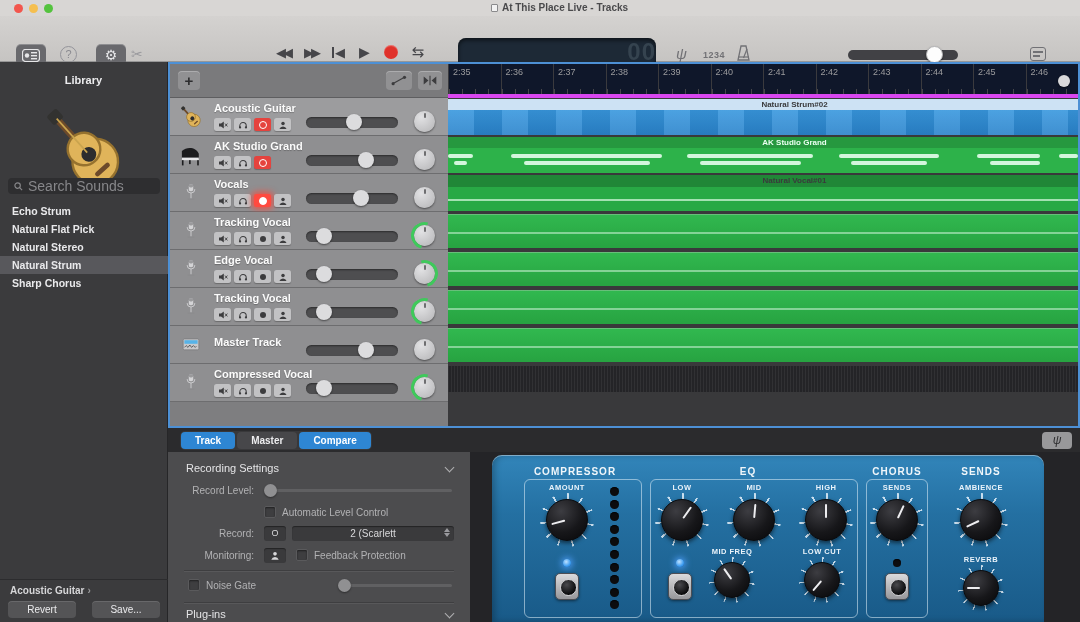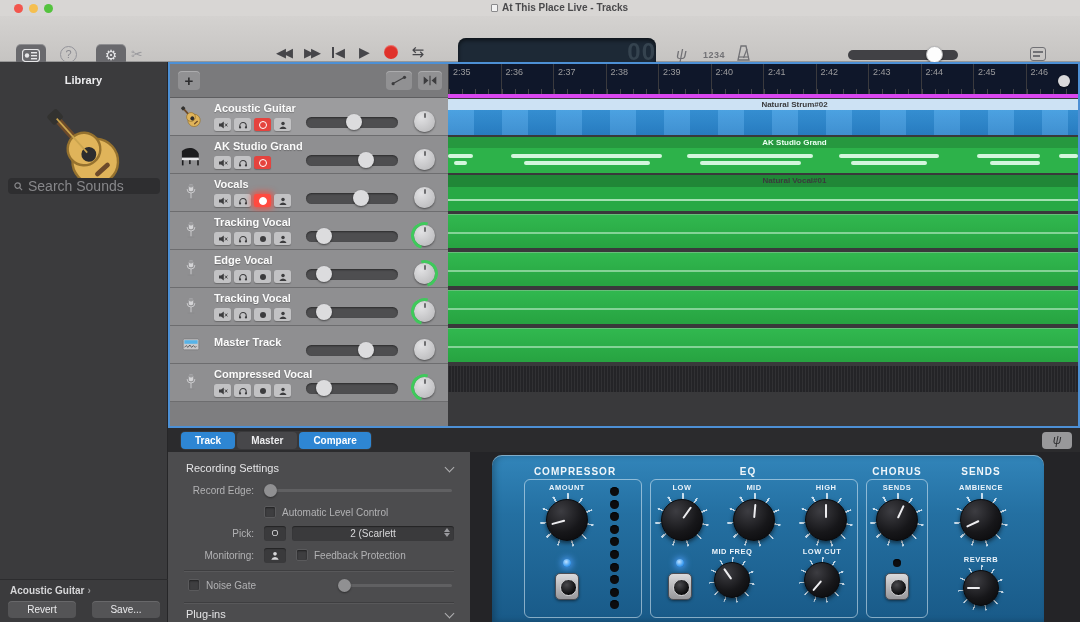--- a/index.html
+++ b/index.html
@@ -244,20 +244,27 @@
           </g>
         </svg>
     </div>
     <div class="lib-search">
       <svg width="9" height="9" viewBox="0 0 10 10">
           <circle cx="4" cy="4" r="3" fill="none" stroke="#87878a" stroke-width="1.3"></circle>
           <line x1="6.3" y1="6.3" x2="9" y2="9" stroke="#87878a" stroke-width="1.3"></line>
         </svg>
       <span>Search Sounds</span>
     </div>
+    <div class="lib-list" id="lib-list">
+        <div class="lib-item">Echo Strum</div>
+        <div class="lib-item">Natural Flat Pick</div>
+        <div class="lib-item">Natural Stereo</div>
+        <div class="lib-item sel">Natural Strum</div>
+        <div class="lib-item">Sharp Chorus</div>
+      </div>
     <div class="lib-footer-line"></div>
     <div class="lib-crumb"><span>Acoustic Guitar</span><span class="arr">›</span></div>
     <div class="lib-btn revert">Revert</div>
     <div class="lib-btn save">Save...</div>
   </aside>
 
   <div class="tracks-area">
     <div class="ctrl-left">
       <div class="small-btn plus-btn">+</div>
       <div class="small-btn auto-btn">
@@ -676,29 +683,29 @@
       <div class="tab blue" style="padding:0 20px">Controls</div>
       <div class="tab dark" style="padding:0 28px">EQ</div>
     </div>
     <div class="fork-btn">ψ</div>
   </div>
 
   <div class="inspector">
     <div class="ins-head" style="top:10px">Recording Settings</div>
     <div class="chev" style="left:396px; top:12px; left:278px"></div>
 
-    <div class="ins-label" style="top:33px">Record Edge:</div>
+    <div class="ins-label" style="top:33px">Record Level:</div>
     <div class="hslider" style="left:96px; top:37px; width:188px">
         <div class="hknob" style="left:0"></div>
       </div>
 
     <div class="cb" style="left:96px; top:54px"></div>
     <div class="ins-text" style="left:114px; top:55px">Automatic Level Control</div>
 
-    <div class="ins-label" style="top:76px">Pick:</div>
+    <div class="ins-label" style="top:76px">Record:</div>
     <div class="pill mono-pill" style="left:96px; top:74px">O</div>
     <div class="pill select-pill" style="left:124px; top:74px">
       <span>2  (Scarlett</span>
       <span class="stepper">
           <i class="up"></i>
           <i class="dn"></i>
         </span>
     </div>
 
     <div class="ins-label" style="top:98px">Monitoring:</div>

